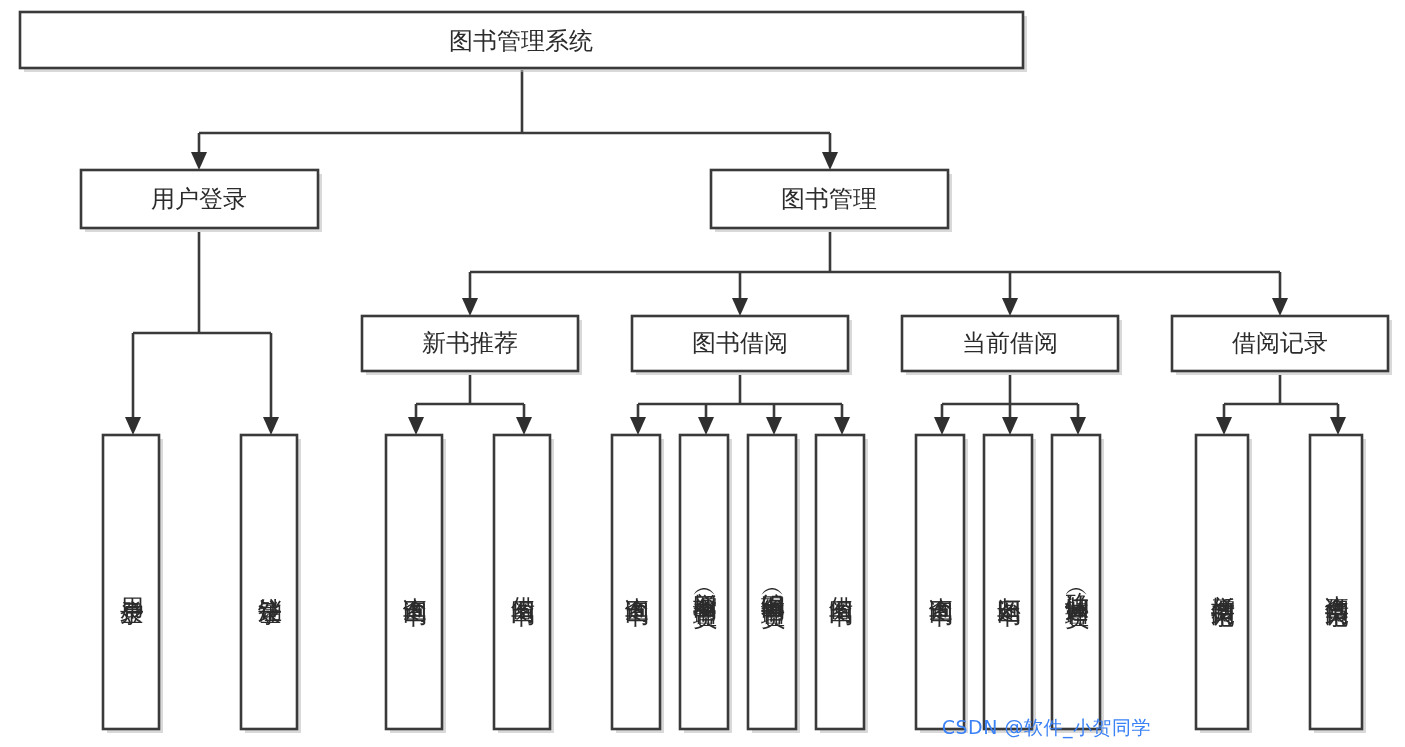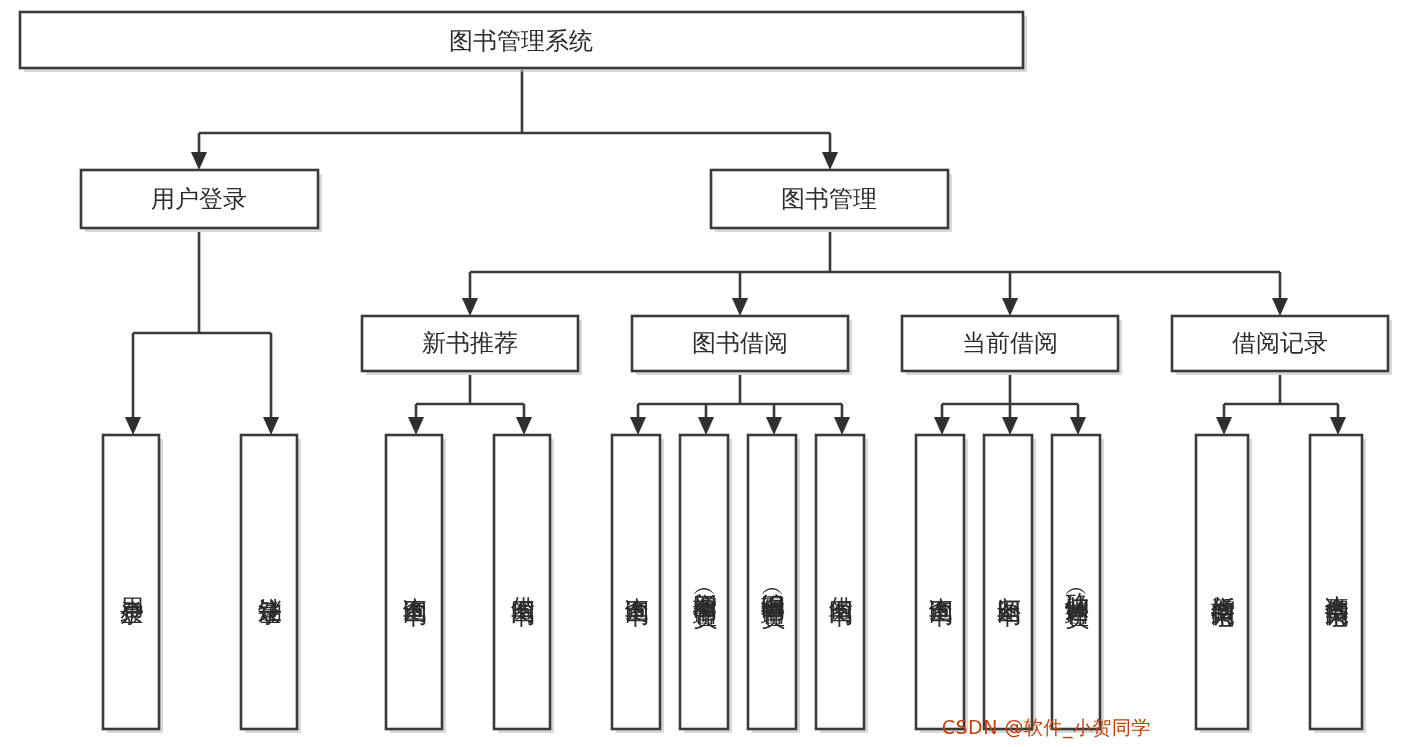--- a/index.html
+++ b/index.html
@@ -71,21 +71,21 @@
     color: #2b2b2b;
     white-space: nowrap;
     text-align: center;
   }
   .watermark {
     position: absolute;
     right: 8px;
     bottom: 6px;
     font-family: "DejaVu Sans", "Liberation Sans", sans-serif;
     font-size: 19px;
-    color: #c2410c;
+    color: #3b82f6;
     letter-spacing: 0.5px;
     white-space: nowrap;
     pointer-events: none;
   }
 </style>
 </head>
 <body>
 
 <div id="diagram-root">
 

